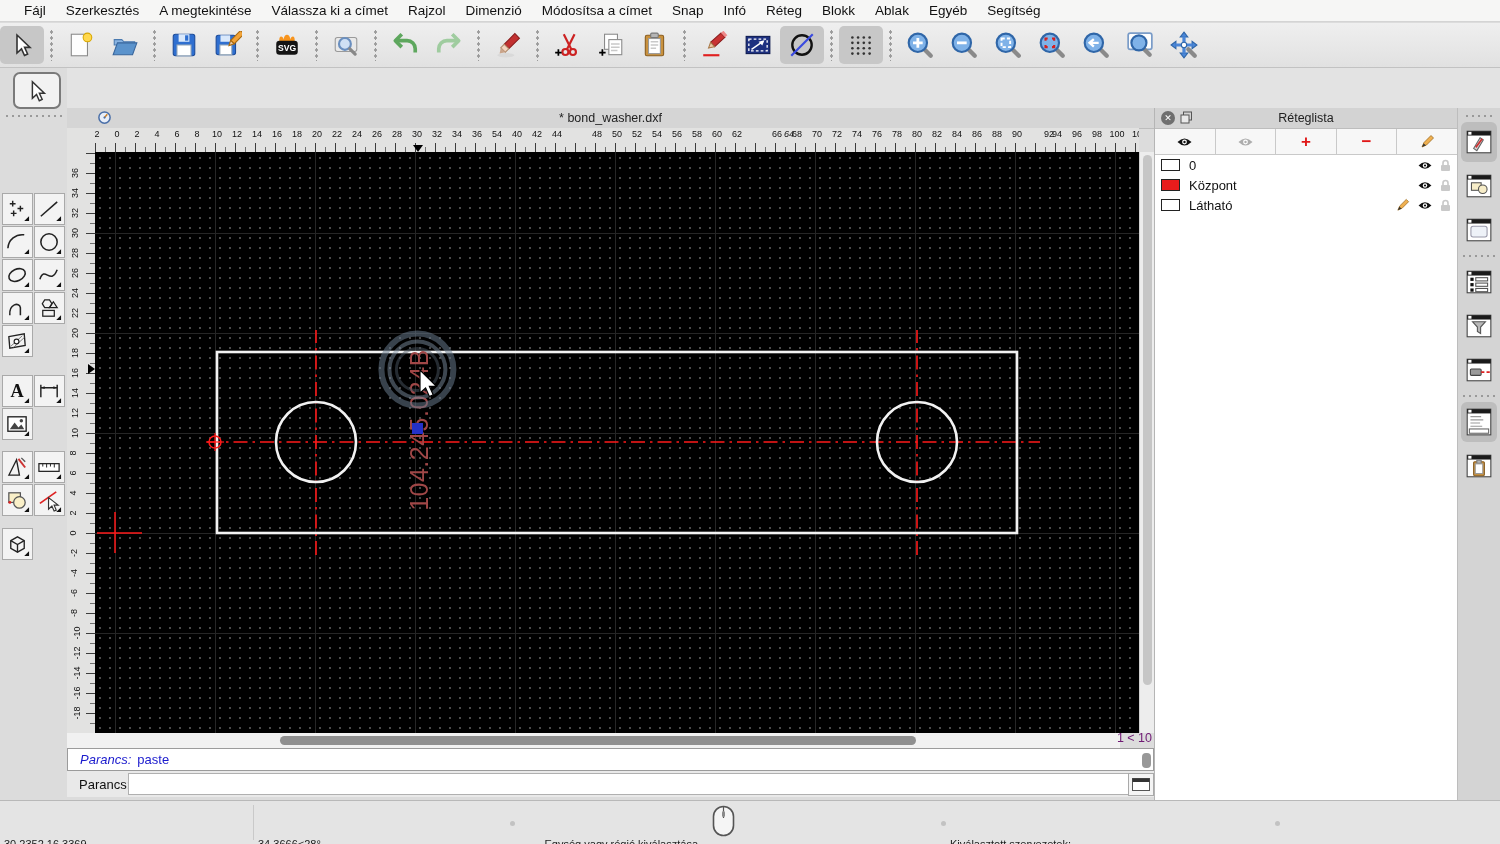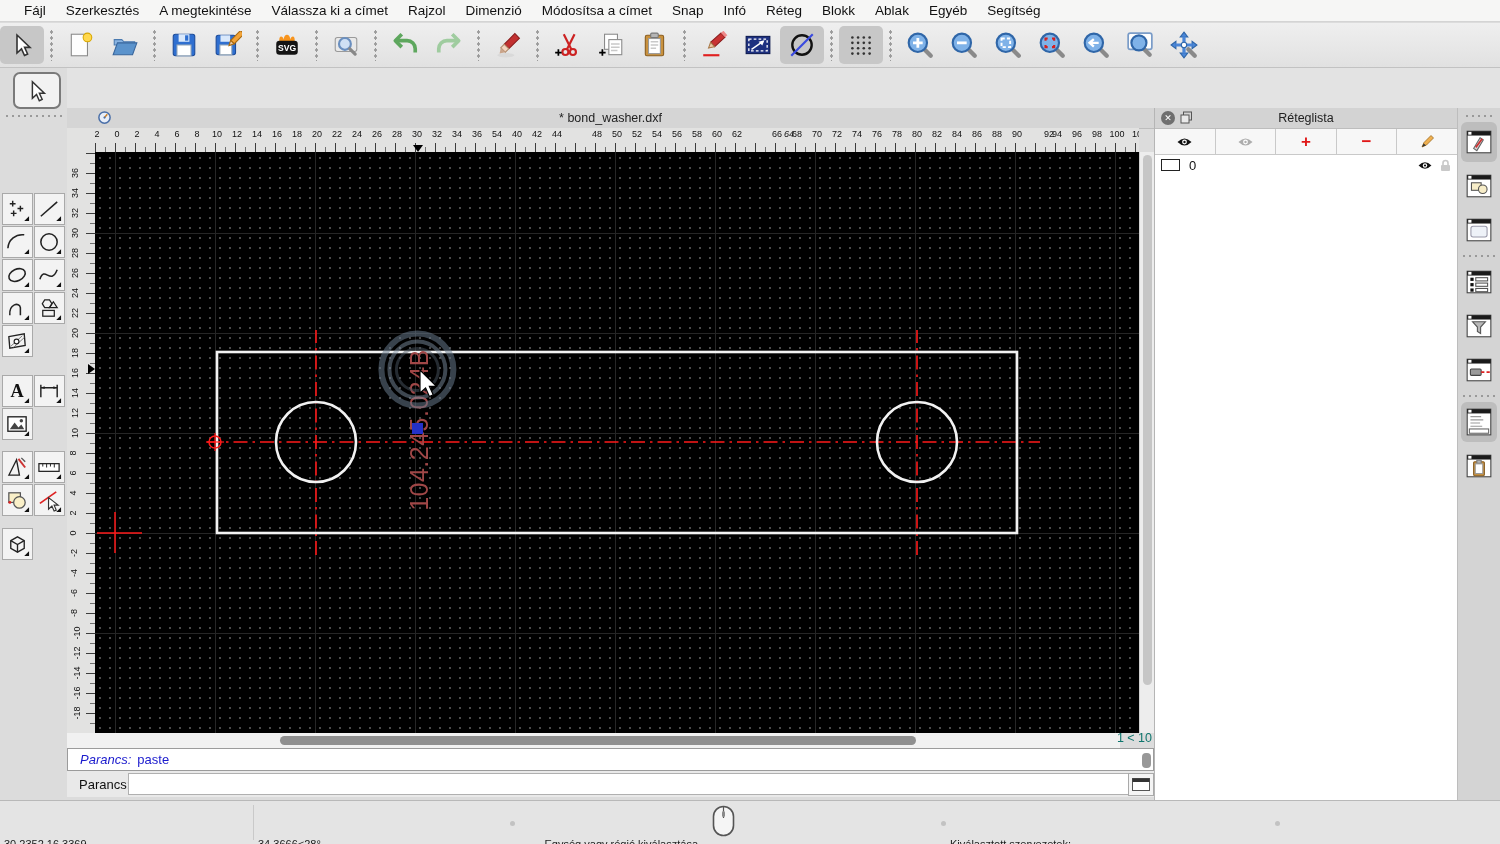--- a/index.html
+++ b/index.html
@@ -56,21 +56,21 @@
           background-image:
             linear-gradient(to right,#262626 1px,transparent 1px),
             linear-gradient(to bottom,#262626 1px,transparent 1px),
             radial-gradient(#4a4a4a 1px,transparent 1.3px);
           background-size:100px 100%,100% 100px,10px 10px;
           background-position:20px 0,0 81px,0 1px}
   .vscroll{left:1139px;top:152px;width:15px;height:581px;background:#ededed;border-left:1px solid #cfcfcf;box-sizing:border-box}
   .vscroll .thumb{position:absolute;left:3px;top:3px;width:9px;height:530px;background:#c6c6c6;border-radius:5px}
   .hscroll{left:67px;top:733px;width:1053px;height:15px;background:#f1f1f1}
   .hscroll .thumb{position:absolute;left:213px;top:3px;width:636px;height:9px;background:#8f8f8f;border-radius:5px}
-  .scale-ind{left:1112px;top:731px;width:40px;height:16px;font-size:12.5px;text-align:right;color:#0f766e}
+  .scale-ind{left:1112px;top:731px;width:40px;height:16px;font-size:12.5px;text-align:right;color:#701a75}
 
   .cmd-history{left:67px;top:748px;width:1087px;height:23px;background:#fff;border:1px solid #9b9b9b;
                box-sizing:border-box;font-size:13px;display:flex;align-items:center;padding-left:12px;color:#1a1acd}
   .cmd-history .lbl{font-style:italic;margin-right:6px}
   .cmd-history .sb{position:absolute;right:2px;top:4px;width:9px;height:15px;background:#989898;border-radius:4px}
   .cmd-row{left:67px;top:771px;width:1087px;height:26px;background:#e9e9e9;font-size:13px}
   .cmd-row .lbl{position:absolute;left:12px;top:6px;color:#111}
   .cmd-input{position:absolute;left:61px;top:2px;width:995px;height:20px;border:1px solid #b0b0b0;background:#fff;
              font-size:13px;font-family:"Liberation Sans",sans-serif;padding:0 4px}
   .cmd-kbd{position:absolute;left:1061px;top:2px;width:24px;height:21px;background:#f4f4f4;border:1px solid #a9a9a9;
@@ -654,20 +654,54 @@
             <path d="M1 6 Q8 -1 15 6 Q8 13 1 6 z" fill="#111"></path>
             <circle cx="8" cy="6" r="2.4" fill="#fff"></circle>
             <circle cx="8" cy="6" r="1.2" fill="#111"></circle>
           </svg>
           <svg width="11" height="13" viewBox="0 0 11 13">
             <rect x="1" y="6" width="9" height="6" rx="1" fill="#c9c9c9"></rect>
             <path d="M3 6 V4 a2.5 2.5 0 0 1 5 0 v2" stroke="#c9c9c9" stroke-width="1.6" fill="none"></path>
           </svg>
         </span>
       </div>
+      <div class="layer-row">
+        <span class="layer-swatch" style="background:#e81c1c"></span>
+        <span class="layer-name">Központ</span>
+        <span class="layer-icons">
+          <svg width="16" height="11" viewBox="0 0 16 12">
+            <path d="M1 6 Q8 -1 15 6 Q8 13 1 6 z" fill="#111"></path>
+            <circle cx="8" cy="6" r="2.4" fill="#fff"></circle>
+            <circle cx="8" cy="6" r="1.2" fill="#111"></circle>
+          </svg>
+          <svg width="11" height="13" viewBox="0 0 11 13">
+            <rect x="1" y="6" width="9" height="6" rx="1" fill="#c9c9c9"></rect>
+            <path d="M3 6 V4 a2.5 2.5 0 0 1 5 0 v2" stroke="#c9c9c9" stroke-width="1.6" fill="none"></path>
+          </svg>
+        </span>
+      </div>
+      <div class="layer-row">
+        <span class="layer-swatch" style="background:#ffffff"></span>
+        <span class="layer-name">Látható</span>
+        <span class="layer-icons">
+          <svg width="14" height="14" viewBox="0 0 15 15">
+            <path d="M2 13 L4 8.5 L11 1.5 L13.5 4 L6.5 11 z" fill="#f0b050" stroke="#9a6a20" stroke-width="0.8"></path>
+            <path d="M2 13 l1.6 -3.6 L6 11.3 z" fill="#333"></path>
+          </svg>
+          <svg width="16" height="11" viewBox="0 0 16 12">
+            <path d="M1 6 Q8 -1 15 6 Q8 13 1 6 z" fill="#111"></path>
+            <circle cx="8" cy="6" r="2.4" fill="#fff"></circle>
+            <circle cx="8" cy="6" r="1.2" fill="#111"></circle>
+          </svg>
+          <svg width="11" height="13" viewBox="0 0 11 13">
+            <rect x="1" y="6" width="9" height="6" rx="1" fill="#c9c9c9"></rect>
+            <path d="M3 6 V4 a2.5 2.5 0 0 1 5 0 v2" stroke="#c9c9c9" stroke-width="1.6" fill="none"></path>
+          </svg>
+        </span>
+      </div>
     </div>
 </div>
 
 <div class="abs dockstrip">
   <div class="dock-dots"></div>
   <div class="dbtn sel">
     <svg width="28" height="26" viewBox="0 0 26 24">
       <rect x="2" y="2" width="22" height="20" fill="#fff" stroke="#444"></rect>
         <rect x="2" y="2" width="22" height="4" fill="#1a1a1a"></rect>
         <rect x="3" y="2.6" width="3" height="2.6" fill="#fff"></rect>

